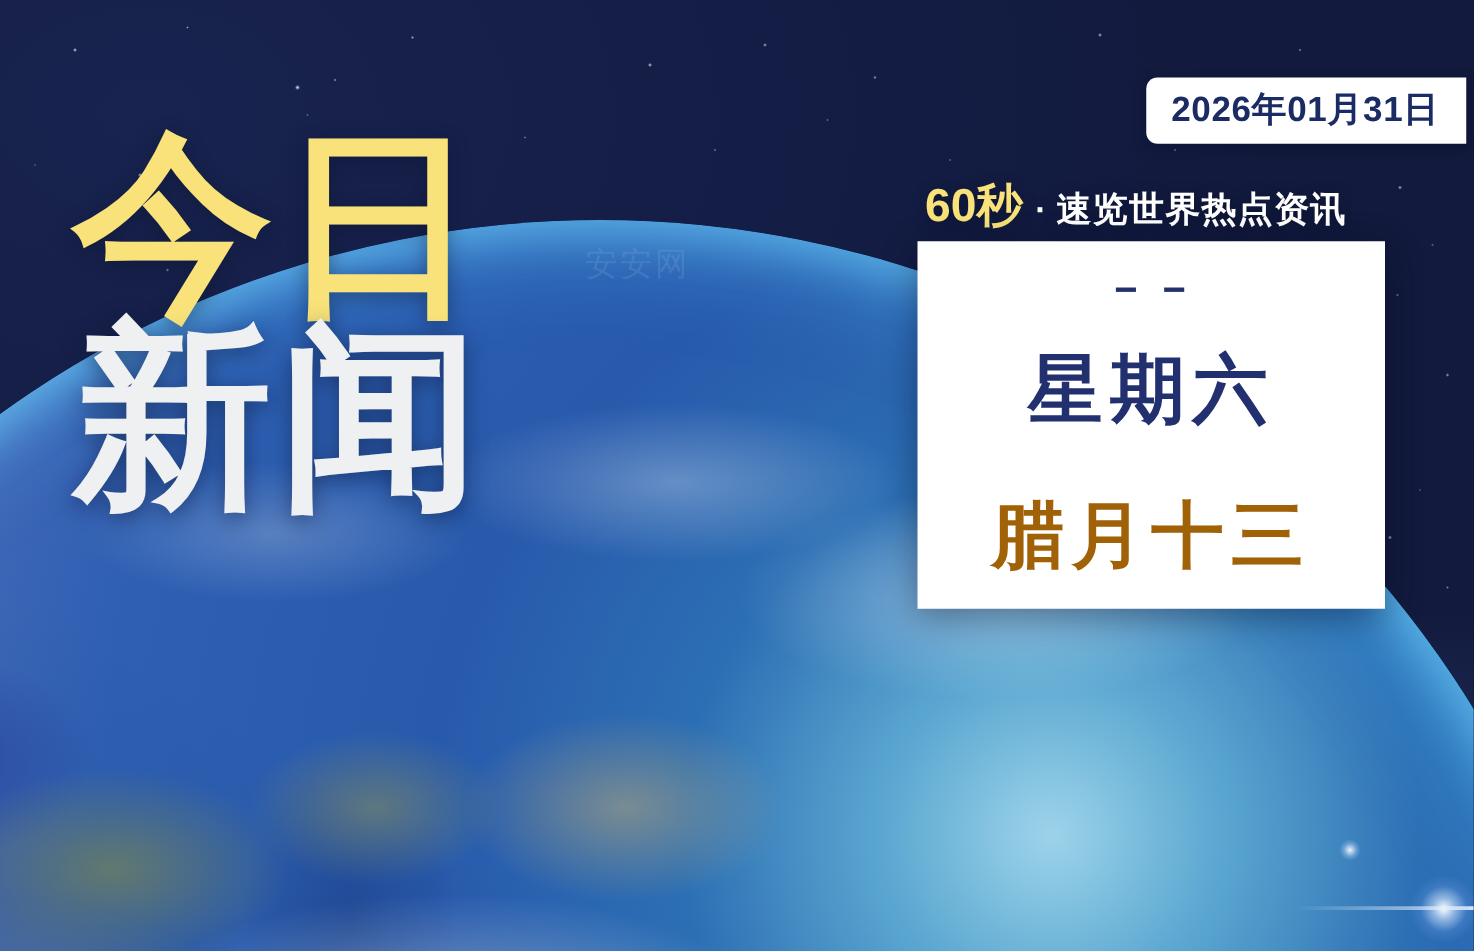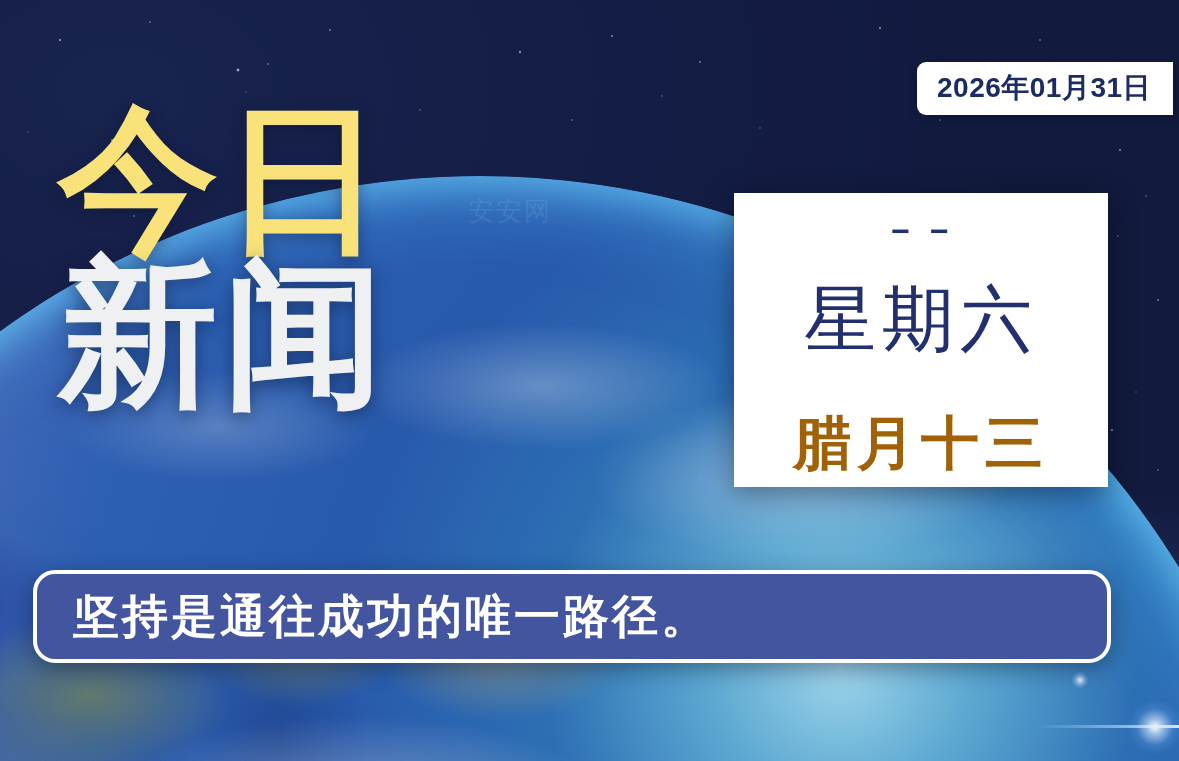--- a/index.html
+++ b/index.html
@@ -222,21 +222,21 @@
     align-items:center; justify-content:flex-start;
     padding-top:20px;
   }
   .issue{
     color:#22306f; font-size:36px; font-weight:700;
     letter-spacing:2px; white-space:nowrap;
     display:flex; align-items:center; gap:18px;
   }
   .issue .dash{ font-weight:700; font-size:32px; }
   .weekday{
-    color:#22306f; font-size:72px; font-weight:400;
+    color:#22306f; font-size:60px; font-weight:700;
     letter-spacing:6px; margin-top:22px; white-space:nowrap;
   }
   .lunar{
     color:#a16207; font-size:58px; font-weight:700;
     letter-spacing:6px; margin-top:37px; white-space:nowrap;
   }
 
   
   .quote-bar{
     position:absolute; left:33px; top:570px;
@@ -275,27 +275,29 @@
 
   <div class="watermark">安安网</div>
 
   <div class="date-pill">2026年01月31日</div>
 
   <div class="title-block">
     <div class="title-line title-top">今日</div>
     <div class="title-line title-bottom">新闻</div>
   </div>
 
+  <div class="tagline">
+    <span class="sec">60秒</span>
+    <span class="dot">·</span>
+    <span class="rest">速览世界热点资讯</span>
+  </div>
 
   <div class="info-card">
     <div class="issue">
       <span class="dash">−</span>
       <span class="dash">−</span>
     </div>
     <div class="weekday">星期六</div>
     <div class="lunar">腊月十三</div>
   </div>
 
-  <div class="quote-bar">
-    <div class="quote-text">坚持是通往成功的唯一路径。</div>
-  </div>
 
 </div>
 
 </body></html>

